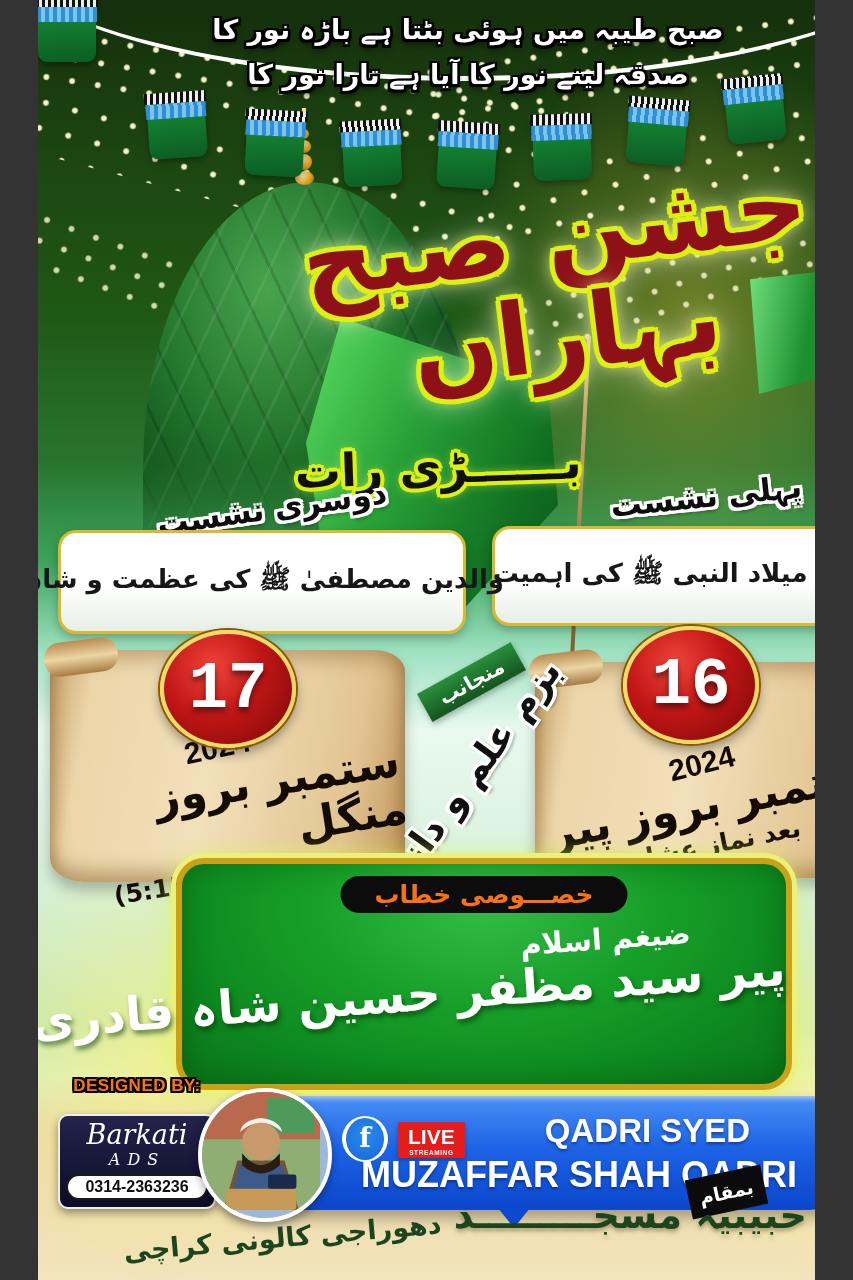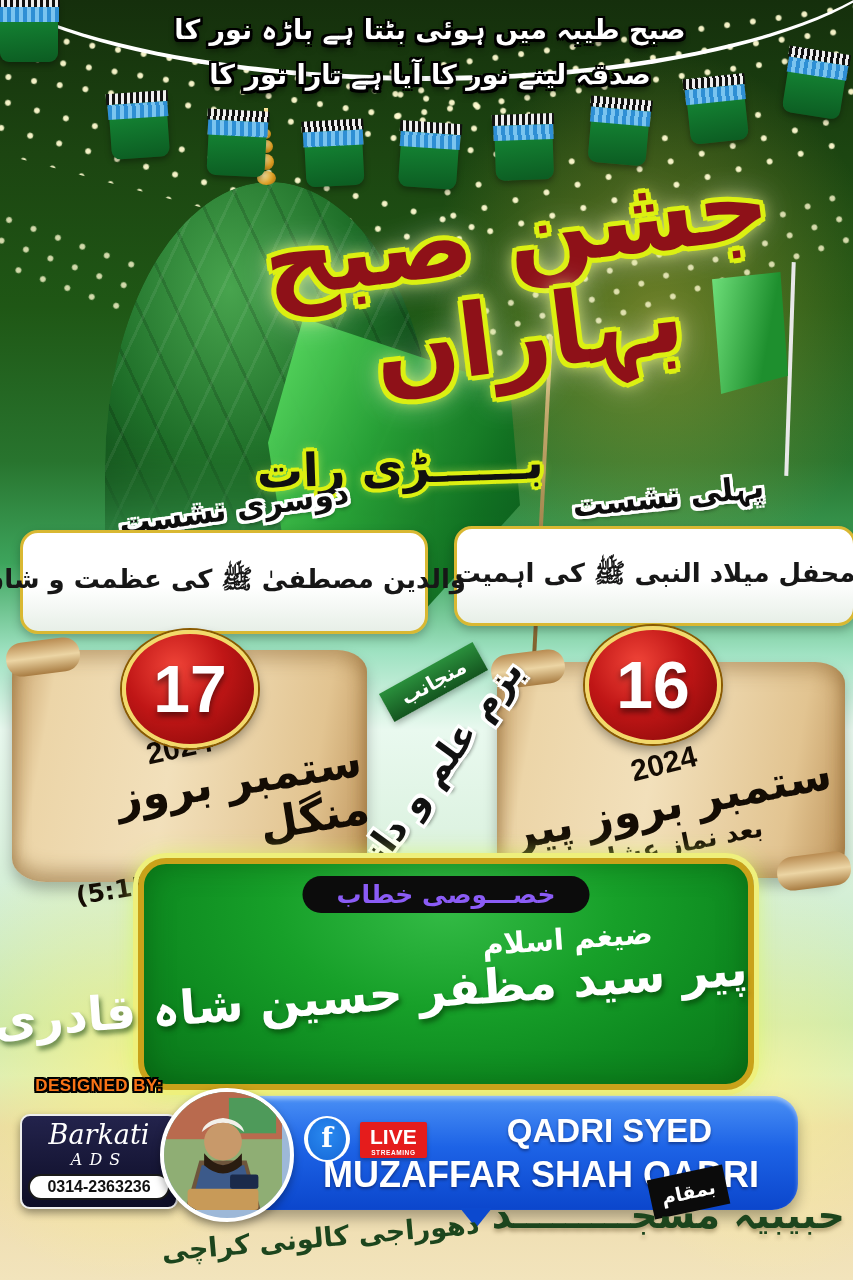--- a/index.html
+++ b/index.html
@@ -1,16 +1,16 @@
 <!DOCTYPE html>
 <html><head>
 <meta charset="utf-8">
 <style>
   html,body{margin:0;padding:0;background:#333;}
-  .poster{position:relative;width:853px;height:1280px;margin:0 auto;overflow:hidden;
+  .poster{position:relative;width:777px;height:1280px;margin:0 auto;overflow:hidden;
           font-family:"DejaVu Sans",sans-serif;}
 
   
   .bg{position:absolute;inset:0;background:linear-gradient(180deg,
       #152f0c 0%,#1c4511 12%,#1f5715 24%,#28742e 36%,#3da45c 44%,
       #9fe2c2 51%,#e9f9ef 57%,#dcf2e0 66%,#cceccb 74%,#c2e7b2 80%,
       #d6eec0 84%,#e7d9a9 88%,#efddb0 94%,#f2e4bc 100%);}
   .glow{position:absolute;border-radius:50%;pointer-events:none;}
   #glow-olive{left:420px;top:50px;width:470px;height:540px;
       background:radial-gradient(closest-side,rgba(190,170,60,.5),rgba(190,170,60,0));}
@@ -121,38 +121,38 @@
       align-items:center;color:#140c04;font-weight:800;}
   #scroll-16 .scroll-content{top:84px;transform:rotate(-11deg);}
   #scroll-17 .scroll-content{top:80px;transform:rotate(-9deg);}
   .scroll-year{font-size:30px;font-family:"Liberation Sans",sans-serif;font-weight:800;transform:rotate(-3deg);}
   .scroll-main{font-size:44px;line-height:1.1;}
   .scroll-time{font-size:25px;margin-top:2px;}
   .day-badge{position:absolute;width:128px;height:110px;border-radius:50%;
       background:radial-gradient(circle at 38% 30%,#f04438 0%,#c01616 45%,#7c0606 100%);
       border:4px solid #f3d96a;box-shadow:0 0 0 2px #8a5a00,0 6px 12px rgba(0,0,0,.4);
       display:flex;align-items:center;justify-content:center;color:#fff;font-size:66px;font-weight:800;
-      font-family:Liberation Sans, sans-serif;text-shadow:0 4px 6px rgba(0,0,0,.55);text-align:right;}
+      font-family:Liberation Mono, monospace;text-shadow:0 4px 6px rgba(0,0,0,.55);text-align:right;}
   #badge-16{left:585px;top:626px;}
   #badge-17{left:122px;top:630px;}
 
   
   #org-tag{position:absolute;left:380px;top:666px;background:linear-gradient(180deg,#2a8f3c,#14551f);
       color:#fff;font-size:20px;font-weight:700;padding:4px 18px;transform:rotate(-29deg);
       box-shadow:0 3px 6px rgba(0,0,0,.3);}
   #org-name{position:absolute;left:306px;top:748px;width:262px;text-align:center;
       transform:rotate(-54deg);font-size:37px;font-weight:800;color:#111;white-space:nowrap;}
 
   
   #special{position:absolute;left:138px;top:858px;width:604px;height:220px;border-radius:28px;
       background:radial-gradient(ellipse at 50% 20%,#34bb46 0%,#17a029 40%,#0e8a20 70%,#0a7419 100%);
       border:6px solid #c9a21a;
       box-shadow:0 0 0 5px #eef07c,0 0 24px rgba(220,250,90,.9),inset 0 0 30px rgba(0,60,0,.35);}
   .special-pill{position:absolute;left:50%;top:12px;transform:translateX(-50%);background:#0c0c0c;
-      color:#8b5cf6;font-size:25px;font-weight:700;padding:4px 34px;border-radius:24px;white-space:nowrap;}
+      color:#f97316;font-size:25px;font-weight:700;padding:4px 34px;border-radius:24px;white-space:nowrap;}
   .special-honorific{position:absolute;right:95px;top:58px;color:#fff;font-size:29px;font-weight:700;
       transform:rotate(-4deg);white-space:nowrap;}
   .special-name{position:absolute;left:0;right:0;top:98px;text-align:center;color:#fff;font-size:47px;
       font-weight:800;transform:rotate(-4deg);white-space:nowrap;text-shadow:2px 4px 5px rgba(0,50,0,.55);}
 
   
   #designer{position:absolute;left:20px;top:1076px;width:158px;text-align:center;
       font-family:"Liberation Sans",sans-serif;}
   .designed-by{color:#f97316;font-weight:800;font-size:17px;letter-spacing:.5px;
       text-shadow:-2px -2px 0 #000,2px -2px 0 #000,-2px 2px 0 #000,2px 2px 0 #000,0 -2px 0 #000,0 2px 0 #000,-2px 0 0 #000,2px 0 0 #000;}

